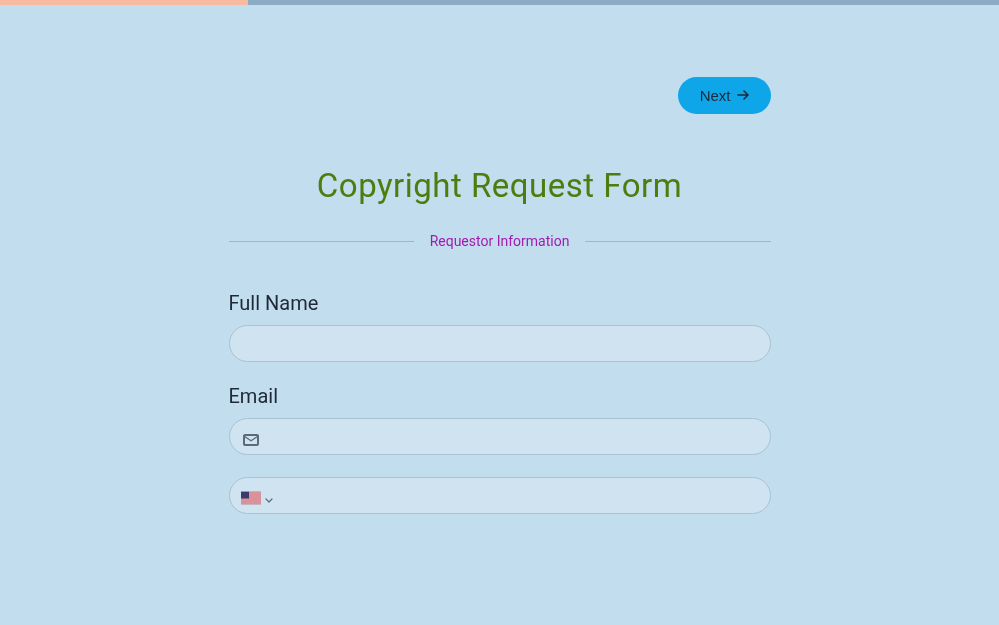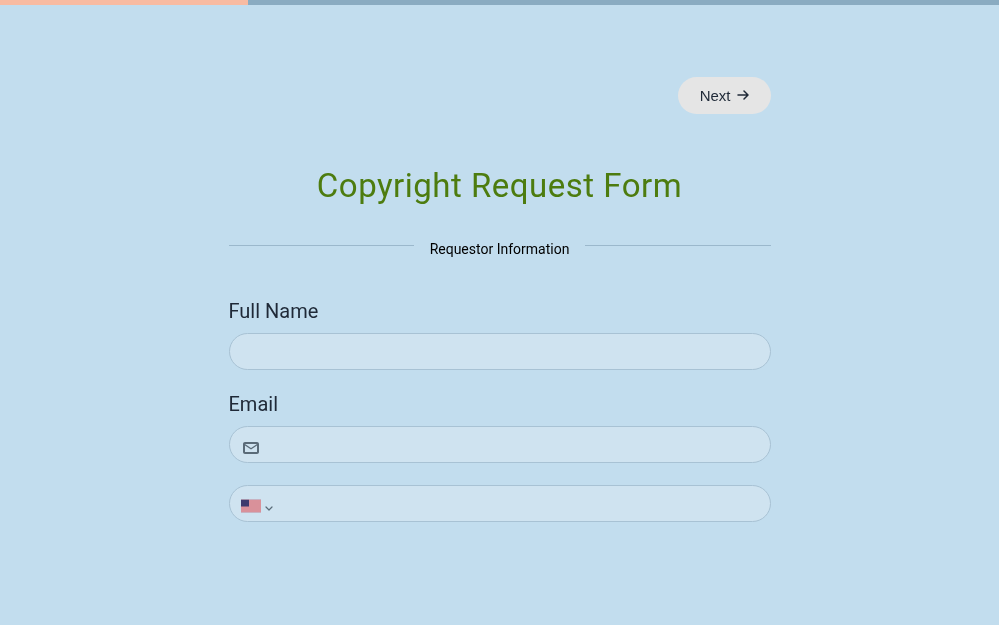--- a/index.html
+++ b/index.html
@@ -26,21 +26,21 @@
       width: 248px;
       background-color: #f8bba2;
     }
     .form-container {
       width: 542px;
       margin: 0 auto;
       padding-top: 72px;
     }
     .next-button {
       float: right;
-      background-color: #e5e5e5;
+      background-color: #0ea5e9;
       border: none;
       border-radius: 20px;
       padding: 10px 22px;
       font-size: 15px;
       color: #1f2937;
       cursor: pointer;
       display: flex;
       align-items: center;
       gap: 6px;
     }
@@ -63,22 +63,21 @@
       margin-bottom: 42px;
     }
     .section-divider .line {
       flex: 1;
       height: 1px;
       background-color: #9bb8cc;
     }
     .section-divider .text {
       padding: 0 16px;
       font-size: 14px;
-      color: #000000;
-      margin-top: 8px;
+      color: #a21caf;
     }
     .field-group {
       margin-bottom: 22px;
     }
     .field-label {
       font-size: 20px;
       color: #1f2937;
       margin-bottom: 10px;
       display: block;
     }

